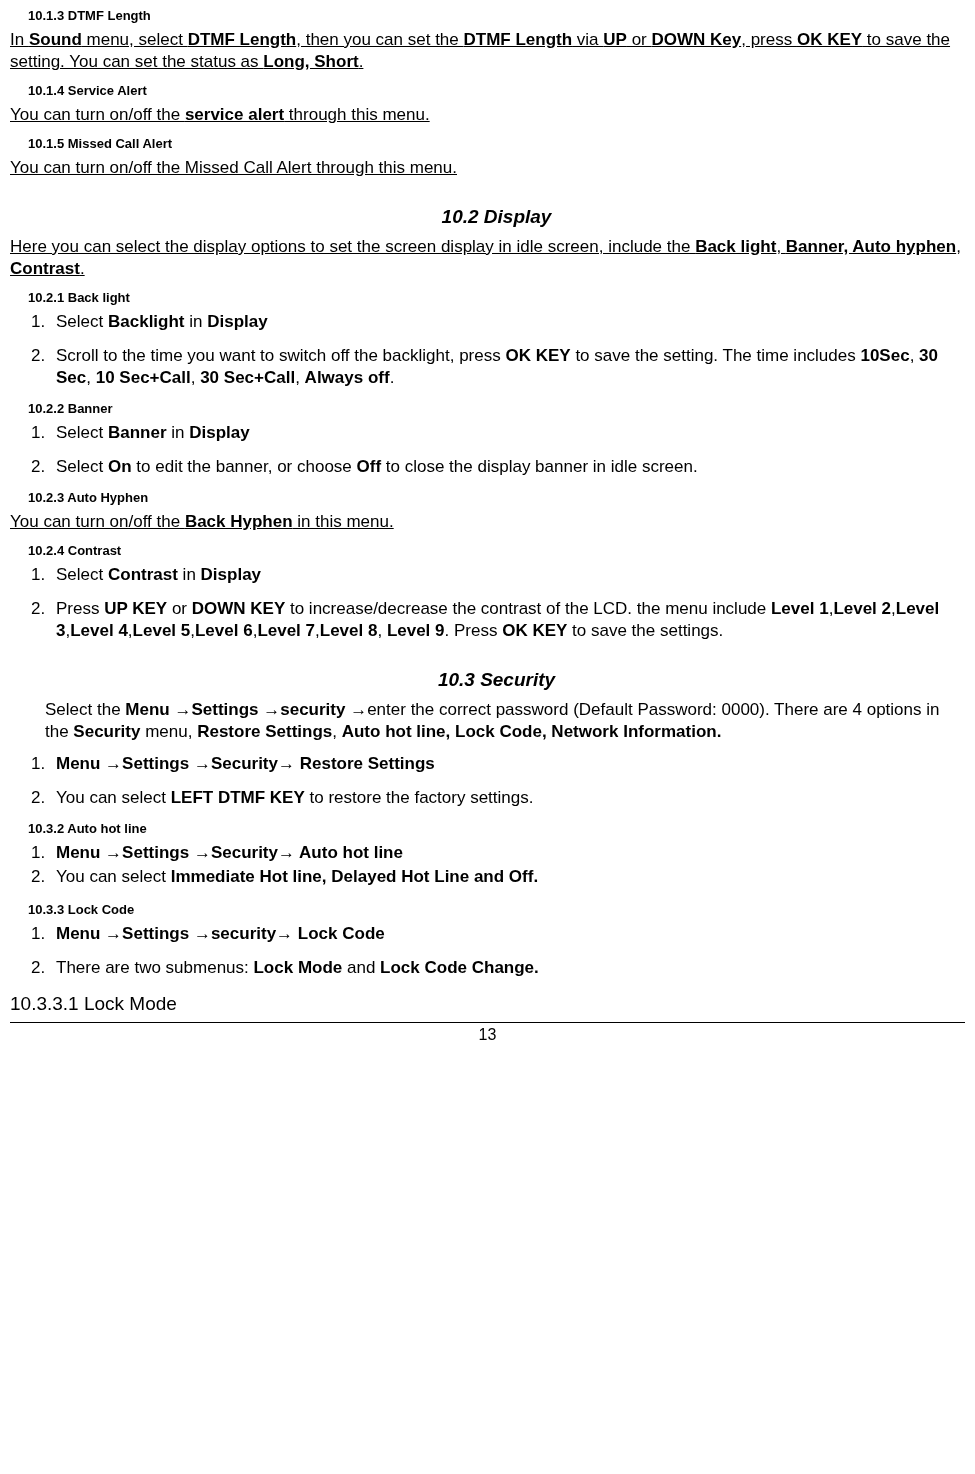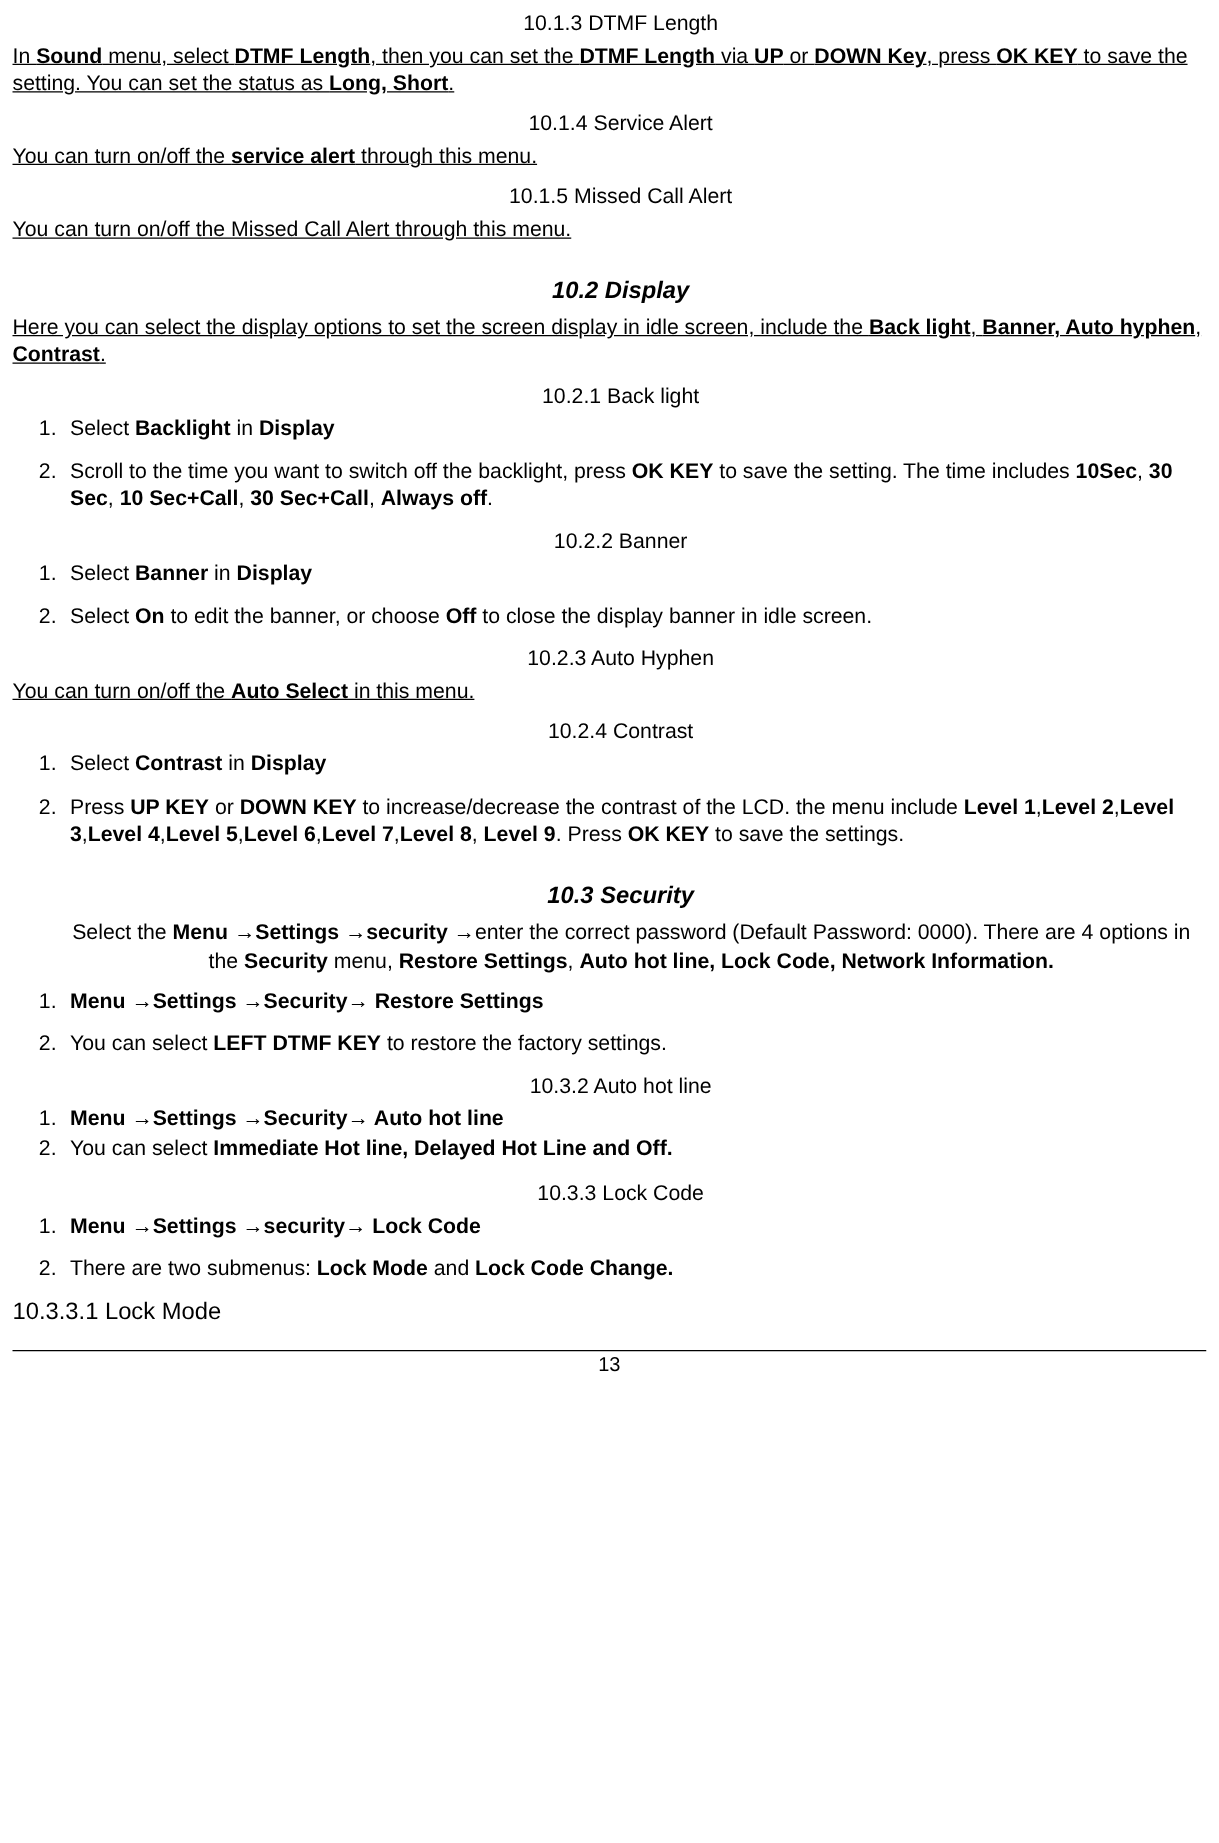--- a/index.html
+++ b/index.html
@@ -9,55 +9,53 @@
     margin: 0;
     padding: 0 10px;
     line-height: 1.3;
   }
   .page {
     width: 955px;
     margin: 0 auto;
     padding-top: 2px;
   }
   .h4 {
-    font-weight: normal;
-    font-size: 17px;
+    font-weight: bold;
+    font-size: 13px;
     margin: 6px 0 4px 18px;
-    text-align: center;
   }
   .h3 {
     font-weight: bold;
     font-style: italic;
     font-size: 19px;
     margin: 26px 0 6px 18px;
     text-align: center;
   }
   .para {
     margin: 2px 0 10px 0;
     text-decoration: underline;
   }
   .indent-para {
     margin: 2px 0 10px 35px;
-    text-align: center;
   }
   ol.numlist {
     margin: 4px 0 6px 0;
     padding-left: 40px;
   }
   ol.numlist > li {
     padding-left: 6px;
     margin-bottom: 12px;
   }
   ol.tight > li {
     margin-bottom: 2px;
   }
   .b { font-weight: bold; }
   .footer-line {
     border-top: 1px solid #000;
-    margin-top: 17px;
+    margin-top: 6px;
     text-align: center;
     font-size: 16px;
     padding-top: 2px;
   }
   .sub5 {
     font-size: 19px;
     margin: 4px 0 4px 0;
   }
 </style>
 </head>
@@ -98,21 +96,21 @@
     <li>
       <span>Select </span><span class="b">Banner</span><span> in </span><span class="b">Display</span>
     </li>
     <li>
       <span>Select </span><span class="b">On</span><span> to edit the banner, or choose </span><span class="b">Off</span><span> to close the display banner in idle screen.</span>
     </li>
   </ol>
 
   <div class="h4">10.2.3 Auto Hyphen</div>
   <div class="para">
-    <span>You can turn on/off the </span><span class="b">Auto Select</span><span> in this menu.</span>
+    <span>You can turn on/off the </span><span class="b">Back Hyphen</span><span> in this menu.</span>
   </div>
 
   <div class="h4">10.2.4 Contrast</div>
   <ol class="numlist">
     <li>
       <span>Select </span><span class="b">Contrast</span><span> in </span><span class="b">Display</span>
     </li>
     <li>
       <span>Press </span><span class="b">UP KEY</span><span> or </span><span class="b">DOWN KEY</span><span> to increase/decrease the contrast of the LCD. the  menu include </span><span class="b">Level 1</span><span>,</span><span class="b">Level 2</span><span>,</span><span class="b">Level 3</span><span>,</span><span class="b">Level 4</span><span>,</span><span class="b">Level 5</span><span>,</span><span class="b">Level 6</span><span>,</span><span class="b">Level 7</span><span>,</span><span class="b">Level 8</span><span>, </span><span class="b">Level 9</span><span>. Press </span><span class="b">OK KEY</span><span> to save the settings.</span>
     </li>

